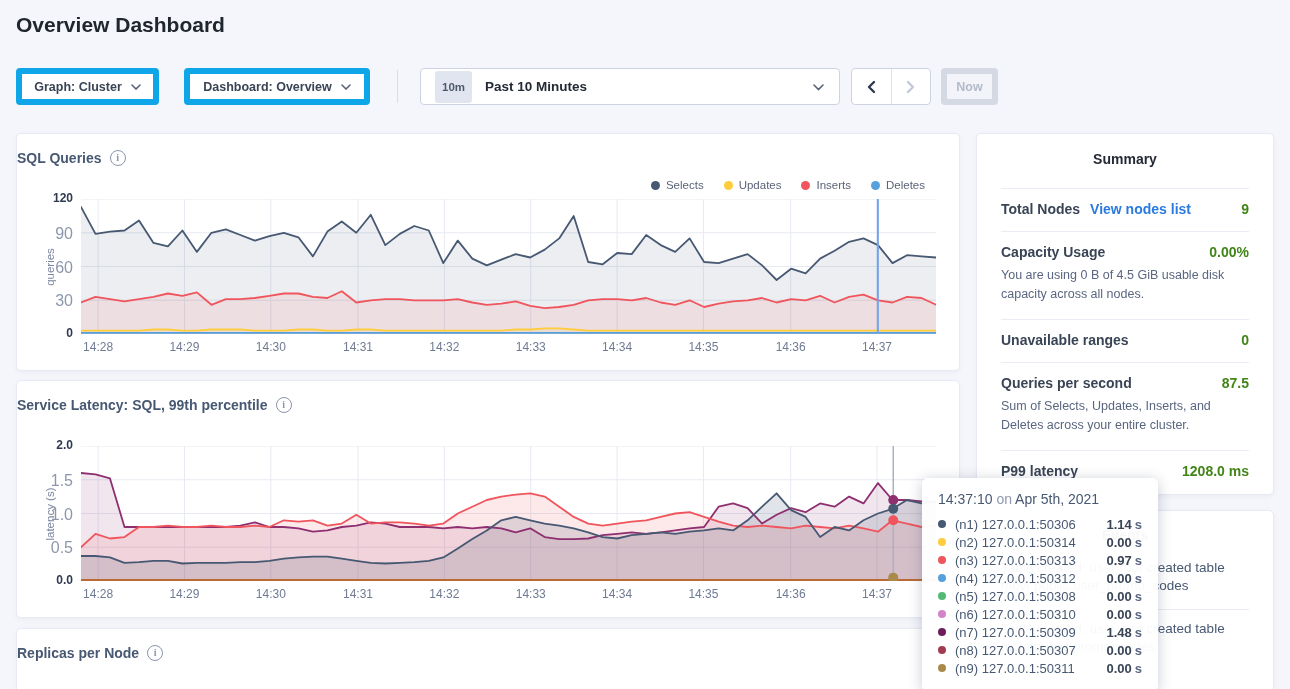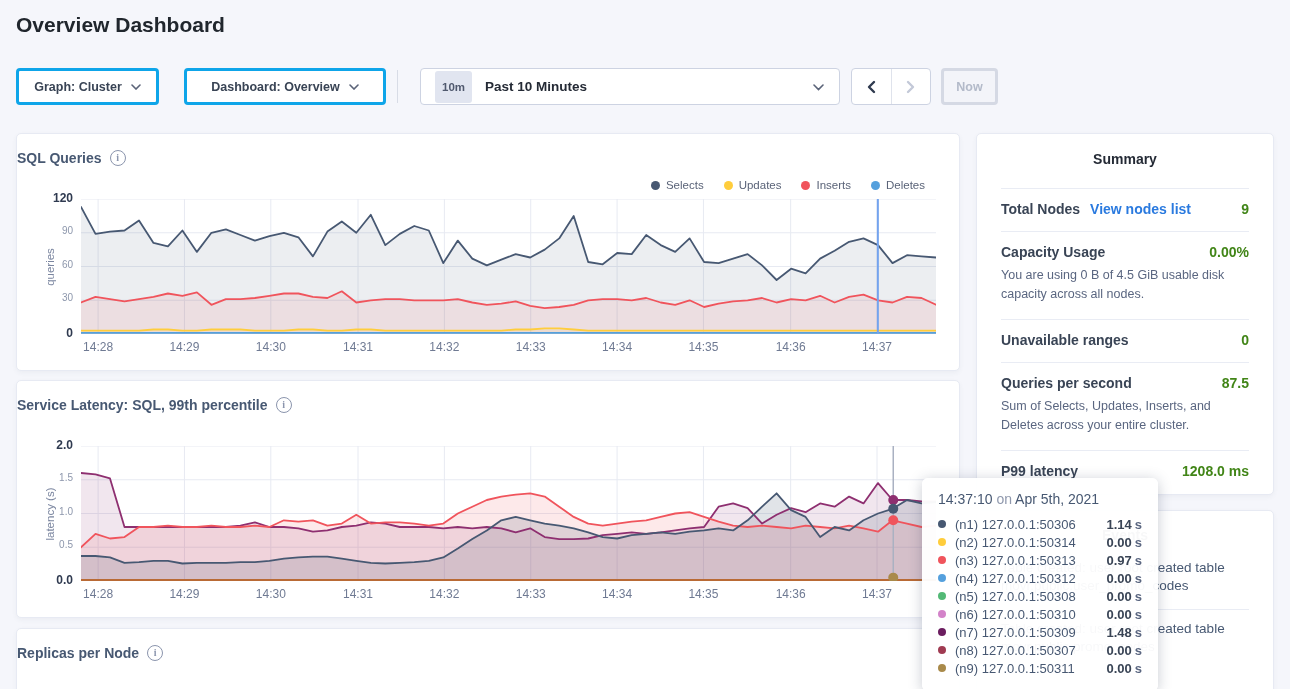--- a/index.html
+++ b/index.html
@@ -2,21 +2,21 @@
 <html><head>
 <meta charset="utf-8">
 <style>
   * { margin:0; padding:0; box-sizing:border-box; }
   html,body { width:1290px; height:689px; overflow:hidden; }
   body { font-family:"Liberation Sans", sans-serif; background:#f5f6fb; position:relative; color:#394455; }
 
   .page-title { position:absolute; left:16px; top:13px; font-size:21px; font-weight:600; color:#20262d; }
 
   
-  .btn { position:absolute; height:37px; background:#fff; border:3px solid #0ea5e9; border-radius:4px;
+  .btn { position:absolute; height:37px; background:#fff; border:6px solid #0ea5e9; border-radius:4px;
          display:flex; align-items:center; justify-content:center; gap:9px;
          font-size:12.5px; font-weight:700; color:#394455; cursor:pointer; }
   .vdivider { position:absolute; left:397px; top:70px; width:1px; height:33px; background:#d8dce6; }
   .time-selector { position:absolute; left:420px; top:68px; width:420px; height:37px; background:#fff;
          border:1px solid #cdd3e2; border-radius:4px; display:flex; align-items:center; cursor:pointer; }
   .time-badge { margin-left:14px; background:#e1e5f0; border-radius:3px; padding:10px 7px;
          font-size:11.5px; font-weight:700; color:#50596e; }
   .time-label { margin-left:13px; font-size:13.5px; font-weight:700; color:#242a35; }
   .time-chevron { position:absolute; right:15px; top:15px; }
   .arrow-group { position:absolute; left:851px; top:68px; width:80px; height:37px; border:1px solid #cdd3e2;
@@ -32,21 +32,21 @@
   .chart-title { font-size:14px; font-weight:700; color:#475872; vertical-align:middle; }
   .info-icon { display:inline-flex; align-items:center; justify-content:center; width:16px; height:16px;
           border:1.5px solid #8b95ad; border-radius:50%; color:#8b95ad; font-size:10px; font-weight:700;
           margin-left:8px; vertical-align:middle; font-family:"Liberation Serif", serif; cursor:pointer; }
   .legend { position:absolute; top:45px; right:34px; display:flex; gap:20px;padding-left:40px; }
   .legend-item { display:flex; align-items:center; gap:6px; font-size:11.5px; color:#5a6378; }
   .legend-dot { width:9px; height:9px; border-radius:50%; }
 
   .chart-zone { position:absolute; left:0; top:65px; width:944px; height:160px; }
   .chart-zone svg { position:absolute; left:64px; top:0; }
-  .ytick { position:absolute; left:0; width:56px; text-align:right; font-size:10px; color:#8d97ac; }
+  .ytick { position:absolute; left:0; width:56px; text-align:right; font-size:16px; color:#8d97ac; }
   .ytick.bold { font-weight:700; color:#2f3a50; font-size:12px; }
   .xtick { position:absolute; top:141px; width:60px; text-align:center; font-size:12px; color:#6f7a93; }
   .axis-unit { position:absolute; left:26px; top:65px; height:135px; width:14px; display:flex; align-items:center; justify-content:center; }
   .axis-unit span { transform:rotate(-90deg); white-space:nowrap; font-size:11.5px; color:#7b86a0; }
 
   
   .summary-card { padding:17px 24px 0; }
   .summary-title { text-align:center; font-size:14px; font-weight:700; color:#242a35; margin-bottom:21px; }
   .sum-row { padding:12px 0 14px; border-top:1px solid #e9ecf4; }
   .sum-row:first-of-type { border-top:none; padding-top:0; }
@@ -77,21 +77,21 @@
 <body>
 
 <h1 class="page-title">Overview Dashboard</h1>
 
 <button class="btn" style="left:16px;top:68px;width:143px">
   <span>Graph: Cluster</span>
   <svg width="10" height="6" viewBox="0 0 10 6">
       <path d="M1 1 L5 5 L9 1" stroke="#5a6378" stroke-width="1.6" fill="none" stroke-linecap="round"></path>
     </svg>
 </button>
-<button class="btn" style="left:184px;top:68px;width:202px">
+<button class="btn" style="left:184px;top:68px;width:186px">
   <span>Dashboard: Overview</span>
   <svg width="10" height="6" viewBox="0 0 10 6">
       <path d="M1 1 L5 5 L9 1" stroke="#5a6378" stroke-width="1.6" fill="none" stroke-linecap="round"></path>
     </svg>
 </button>
 <div class="vdivider"></div>
 <div class="time-selector">
   <span class="time-badge">10m</span>
   <span class="time-label">Past 10 Minutes</span>
   <svg class="time-chevron" width="11" height="7" viewBox="0 0 11 7">

